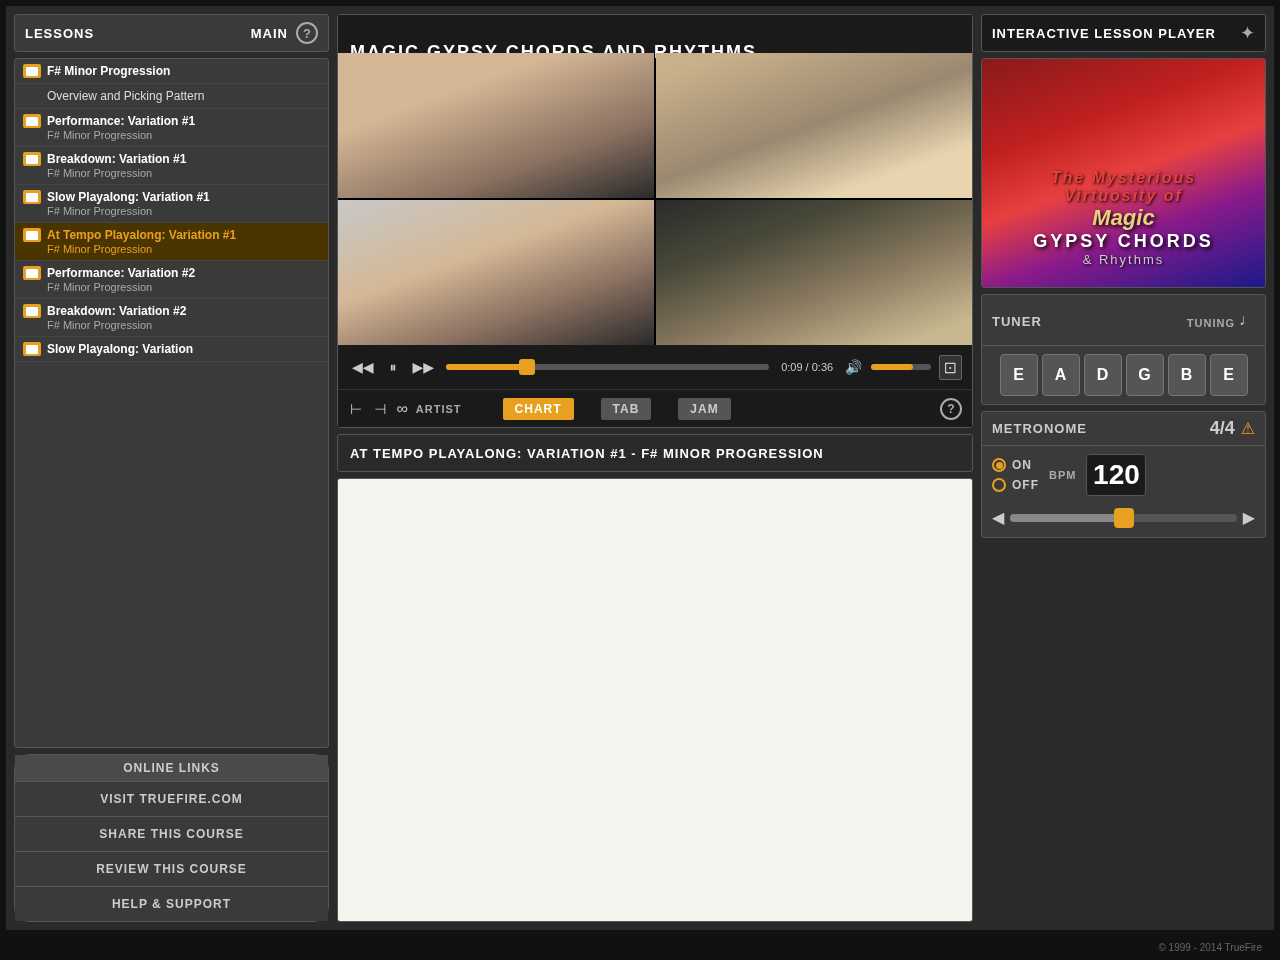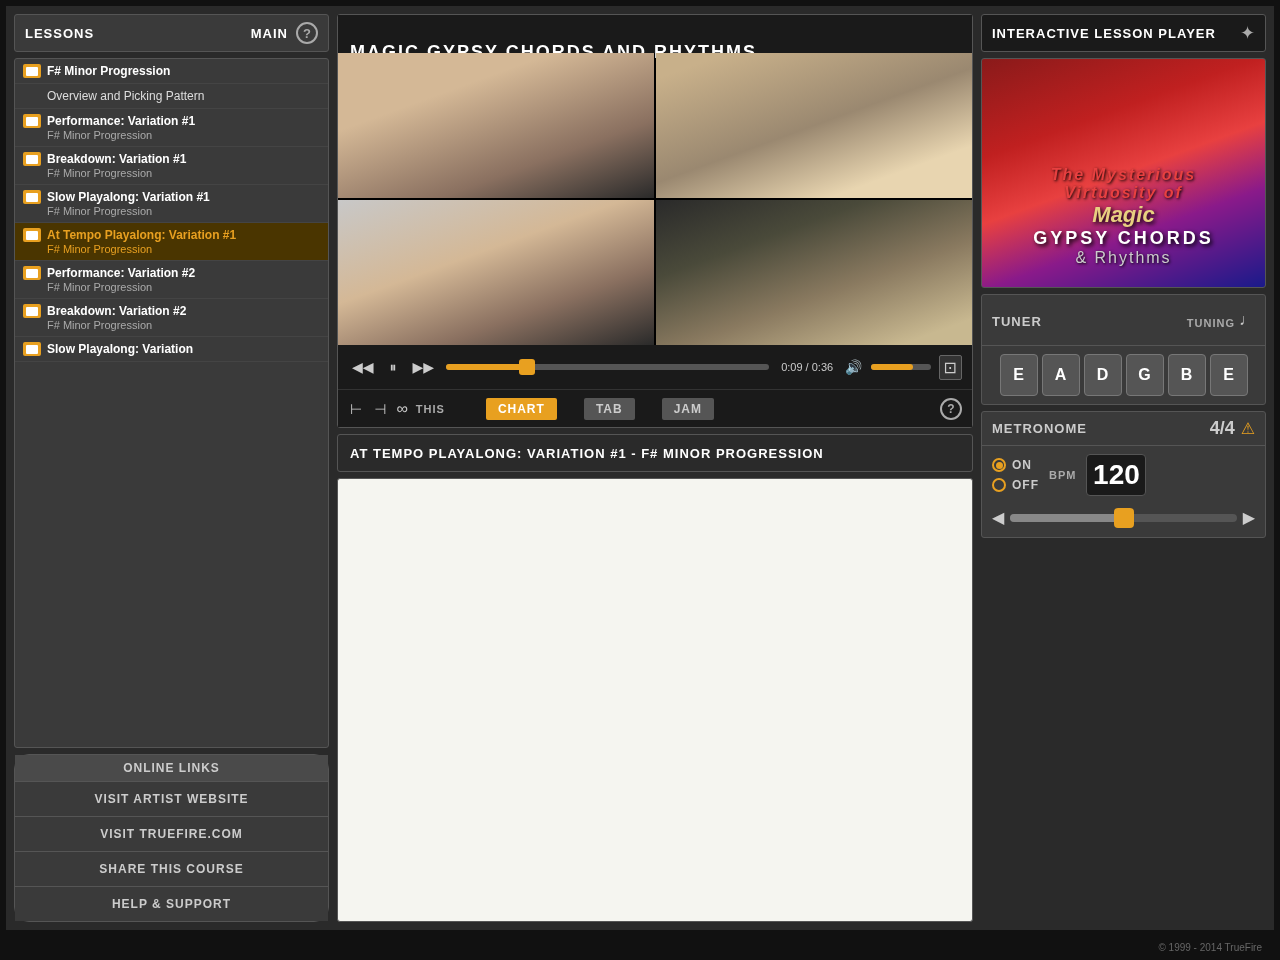--- a/index.html
+++ b/index.html
@@ -744,23 +744,23 @@
                   <div class="lesson-icon-inner"></div>
                 </div>
               <span class="lesson-title-text"><b>Slow Playalong</b>: Variation</span>
             </div>
           </div>
         </div>
       </div>
 
       <div class="online-links-section">
         <div class="online-links-header">ONLINE LINKS</div>
-        <button class="link-button">VISIT ARTIST WEBSITE</button>
         <button class="link-button">VISIT TRUEFIRE.COM</button>
         <button class="link-button">SHARE THIS COURSE</button>
+        <button class="link-button">REVIEW THIS COURSE</button>
         <button class="link-button">HELP &amp; SUPPORT</button>
       </div>
 
     </div>
 
     <div class="center-panel">
 
       <div class="video-section">
         <div class="video-title-bar">
           <span class="video-title-text">MAGIC GYPSY CHORDS AND RHYTHMS</span>
@@ -792,21 +792,21 @@
             <div class="volume-fill"></div>
           </div>
 
           <button class="fullscreen-btn">⊡</button>
         </div>
 
         <div class="bottom-controls">
           <button class="step-btn">⊢</button>
           <button class="step-btn">⊣</button>
           <button class="loop-btn">∞</button>
-          <span class="slomo-label">THIS</span>
+          <span class="slomo-label">ARTIST</span>
 
           <div class="tab-buttons">
             <button class="tab-btn active-tab">CHART</button>
             <button class="tab-btn">TAB</button>
             <button class="tab-btn">JAM</button>
           </div>
 
           <div class="help-circle">
             <span>?</span>
           </div>
@@ -826,21 +826,21 @@
       <div class="ilp-header">
         <span class="ilp-title">INTERACTIVE LESSON PLAYER</span>
         <span class="ilp-logo">✦</span>
       </div>
 
       <div class="course-image">
         <div class="course-image-overlay">
           <div style="color:#e84040;font-size:16px;font-style:italic;font-weight:bold;letter-spacing:2px;text-shadow:1px 1px 3px #000;">The Mysterious<br>Virtuosity of</div>
           <div class="course-image-title">Magic</div>
           <div style="color:#fff;font-size:18px;font-weight:bold;letter-spacing:3px;text-shadow:2px 2px 4px #000;">GYPSY CHORDS</div>
-          <div style="color:#ccc;font-size:16px;letter-spacing:2px;text-shadow:1px 1px 3px #000;">&amp; Rhythms</div>
+          <div style="color:#ccc;font-size:13px;letter-spacing:2px;text-shadow:1px 1px 3px #000;">&amp; Rhythms</div>
         </div>
       </div>
 
       <div class="tuner-section">
         <div class="tuner-header">
           <span class="tuner-title">TUNER</span>
           <span class="tuning-label">TUNING</span>
           <span class="tuning-icon">♩</span>
         </div>
         <div class="tuner-strings">

